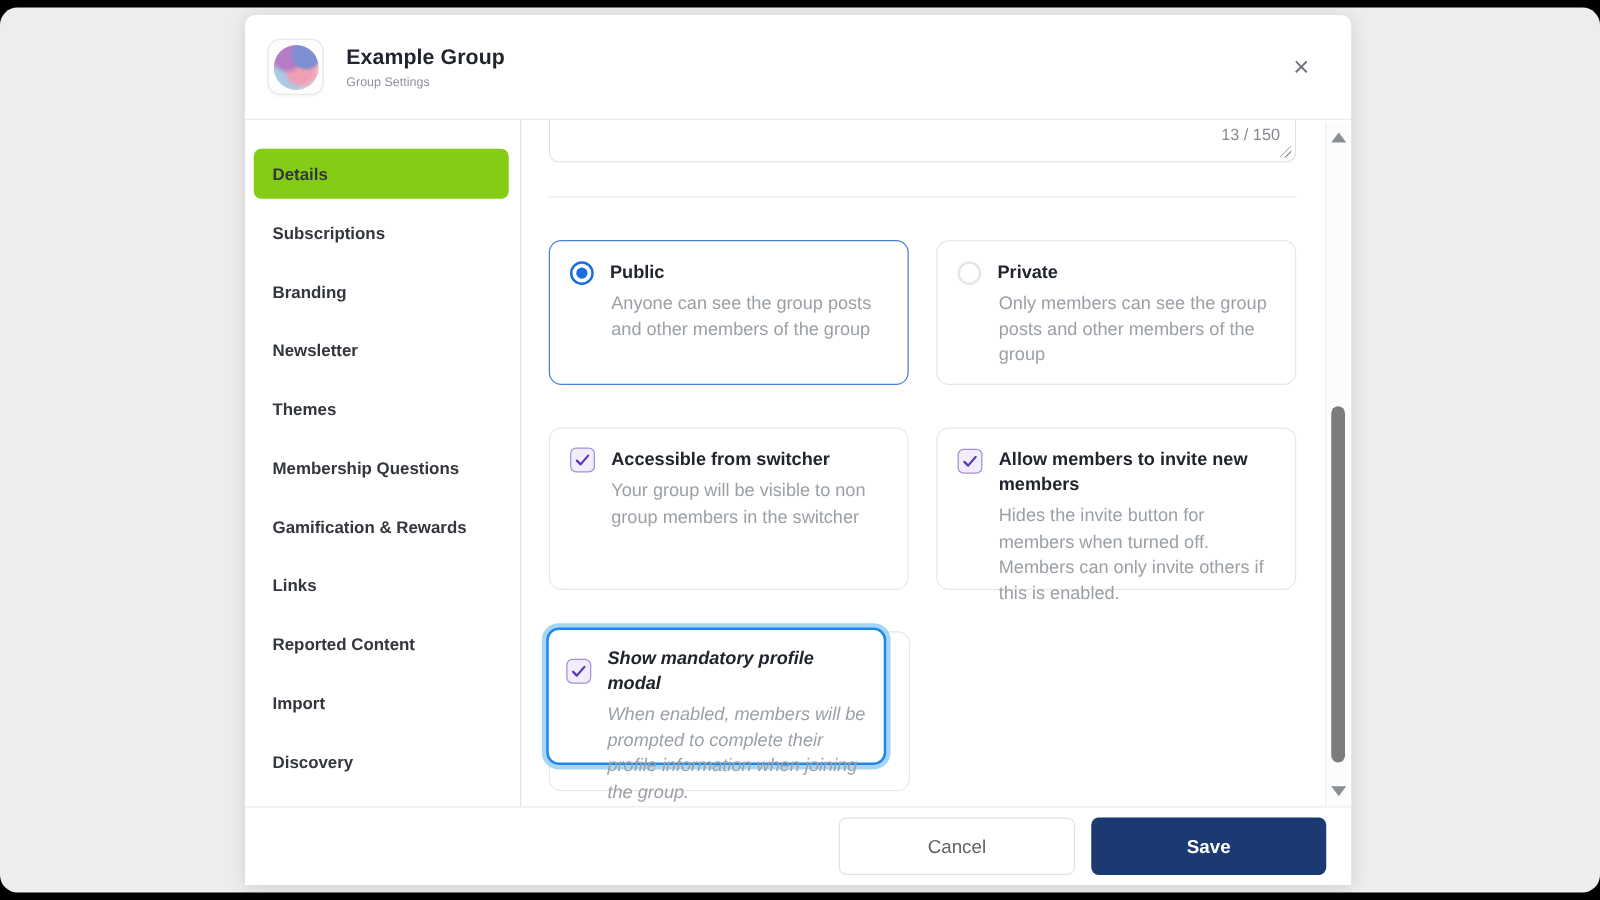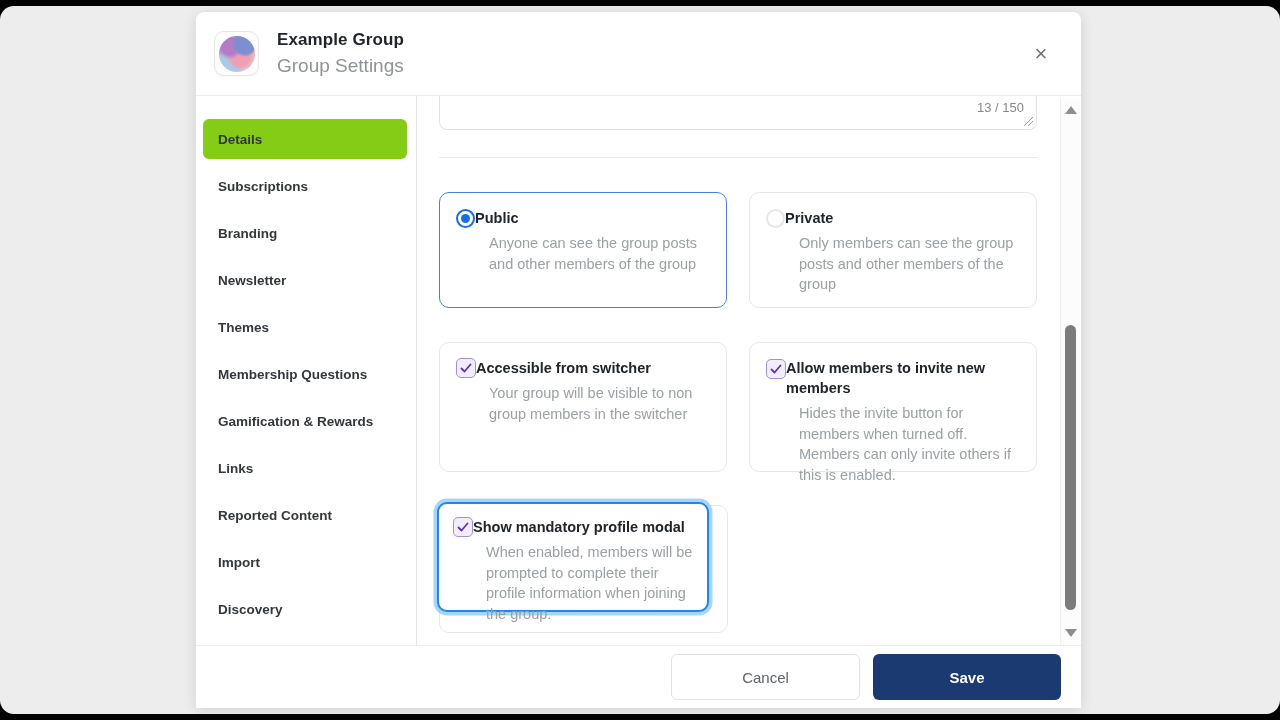--- a/index.html
+++ b/index.html
@@ -17,21 +17,21 @@
                   display:flex; align-items:center; justify-content:center; box-shadow:0 1px 2px rgba(0,0,0,.04); }
   .avatar-img { width:36px; height:36px; border-radius:50%;
       background:
         radial-gradient(circle at 72% 22%, #7d8fd0 0 26%, rgba(0,0,0,0) 34%),
         radial-gradient(circle at 30% 30%, #b47cc4 0 22%, rgba(0,0,0,0) 36%),
         radial-gradient(circle at 60% 58%, #ee9fb4 0 30%, rgba(0,0,0,0) 48%),
         radial-gradient(circle at 25% 80%, #a9cbe8 0 28%, rgba(0,0,0,0) 44%),
         linear-gradient(165deg, #9b8fd2 0%, #d383bd 35%, #f2b9bd 60%, #cfd9ea 100%); }
   .header-text { margin-left:18px; }
   .header-title { font-size:17px; font-weight:700; color:#20242c; letter-spacing:.1px; }
-  .header-subtitle { font-size:19px; color:#8e939b; margin-top:5px; }
+  .header-subtitle { font-size:10px; color:#8e939b; margin-top:5px; }
   .close-btn { margin-left:auto; width:28px; height:28px; border:none; background:none; cursor:pointer;
                font-size:22px; color:#70757c; line-height:28px; text-align:center; font-weight:400; }
 
   
   .modal-body { display:flex; height:549px; position:relative; }
 
   .sidebar { width:221px; border-right:1px solid #e4e4e4; padding-top:23px; flex-shrink:0; }
   .nav-item { height:40px; margin:0 9px 7px 7px; display:flex; align-items:center; padding:0 15px;
               font-size:13.5px; font-weight:700; color:#33373d; border-radius:6px; cursor:pointer; }
   .nav-item.active { background:#84cc16; }
@@ -45,38 +45,38 @@
      background:linear-gradient(135deg, transparent 0 45%, #9aa0a6 45% 52%, transparent 52% 68%, #9aa0a6 68% 75%, transparent 75%); }
 
   .divider { height:1px; background:#e9e9e9; margin-top:27px; }
 
   .cards-row { display:flex; gap:22px; margin-top:34px; }
   .card { width:289px; background:#fff; border:1px solid #e7e7e7; border-radius:10px; padding:15px 18px 14px 16px; cursor:pointer; }
   .card.selected { border:1px solid #4a7fd8; }
   .card.radio-card { height:116px; }
   .card.check-card { height:130px; }
 
-  .card-head { display:flex; align-items:center; }
+  .card-head { display:flex; align-items:center; gap:13px; }
   .card-title { font-size:14.5px; font-weight:700; color:#20242c; line-height:20px; }
   .card-desc { font-size:14.5px; color:#9aa0a6; line-height:20.5px; margin-top:5px; padding-left:33px; }
 
   
   .radio { width:19px; height:19px; border-radius:50%; flex-shrink:0; position:relative; }
   .radio.on { border:2px solid #1a6fe0; }
   .radio.on::after { content:""; position:absolute; left:50%; top:50%; width:9px; height:9px; margin:-4.5px 0 0 -4.5px;
                      border-radius:50%; background:#1a6fe0; }
   .radio.off { border:2px solid #e4e6e8; background:#fff; }
 
   
   .checkbox { width:20px; height:20px; border-radius:5px; border:1.5px solid #a78fd6; background:#f2edfb;
               flex-shrink:0; display:flex; align-items:center; justify-content:center; }
   .checkbox svg { width:12px; height:12px; }
 
   
-  .focus-wrap { position:relative; width:289px; height:128px; border:1px solid #e7e7e7; border-radius:10px; margin-top:33px; }
+  .focus-wrap { position:relative; width:289px; height:128px; border:1px solid #e7e7e7; border-radius:10px; margin-top:33px;font-style:italic; }
   .focus-card { position:absolute; left:-3px; top:-4px; width:272px; height:110px; background:#fff;
                 border:2px solid #1f87e8; border-radius:10px; box-shadow:0 0 0 3.5px rgba(137,199,244,.75);
                 padding:13px 14px 12px 14px; cursor:pointer; }
 
   
   .scrollbar { position:absolute; right:1px; top:2px; bottom:0; width:20px; background:#fcfcfc;
                border-left:1px solid #f0f0f0; display:flex; flex-direction:column; align-items:center;
                justify-content:space-between; padding:8px 0; }
   .scroll-arrow { width:0; height:0; border-left:6px solid transparent; border-right:6px solid transparent; cursor:pointer; }
   .scroll-arrow.up { border-bottom:8px solid #8a8f95; }

